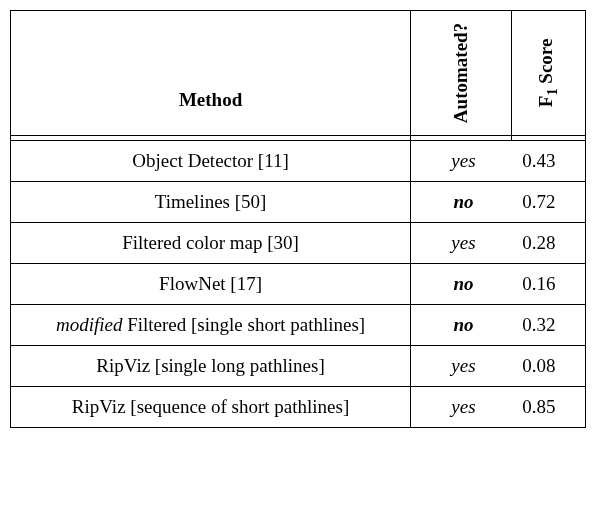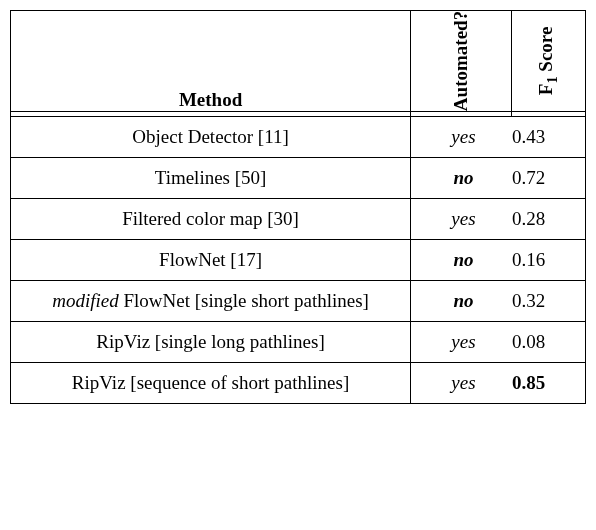--- a/index.html
+++ b/index.html
@@ -16,21 +16,21 @@
   th, td {
     border: 1px solid #000;
     padding: 0;
     vertical-align: middle;
   }
   
   .hdr-method {
     height: 100px;
     text-align: center;
     vertical-align: bottom;
-    padding-bottom: 0;
+    padding-bottom: 24px;
     width: 430px;
   }
   .hdr-auto, .hdr-f1 {
     height: 100px;
     width: 73px;
     text-align: center;
     position: relative;
   }
   .rot {
     transform: rotate(-90deg);
@@ -52,28 +52,28 @@
   td.method {
     text-align: center;
     height: 40px;
   }
   td.auto {
     text-align: center;
     border-right: none;
     padding-left: 4px;
   }
   td.f1 {
-    text-align: left;
+    text-align: center;
     border-left: none;
     padding-right: 19px;
   }
   .yes { font-style: italic; font-weight: normal; }
   .no  { font-style: italic; font-weight: bold; }
   .mod { font-style: italic; }
-  .best { font-weight: bold; }
+  .best { font-weight: normal; }
   .sub { font-size: 0.75em; vertical-align: sub; }
 </style>
 </head>
 <body>
 
 <table>
   <thead>
     <tr>
       <th class="hdr-method">
         <span>Method</span>
@@ -106,21 +106,21 @@
         <td class="method">Filtered color map [30]</td>
         <td class="auto yes">yes</td>
         <td class="f1">0.28</td>
       </tr>
       <tr>
         <td class="method">FlowNet [17]</td>
         <td class="auto no">no</td>
         <td class="f1">0.16</td>
       </tr>
       <tr>
-        <td class="method"><span class="mod">modified</span><span> FlowNet [single short pathlines]</span></td>
+        <td class="method"><span class="mod">modified</span><span> Filtered [single short pathlines]</span></td>
         <td class="auto no">no</td>
         <td class="f1">0.32</td>
       </tr>
       <tr>
         <td class="method">RipViz [single long pathlines]</td>
         <td class="auto yes">yes</td>
         <td class="f1">0.08</td>
       </tr>
       <tr>
         <td class="method">RipViz [sequence of short pathlines]</td>

